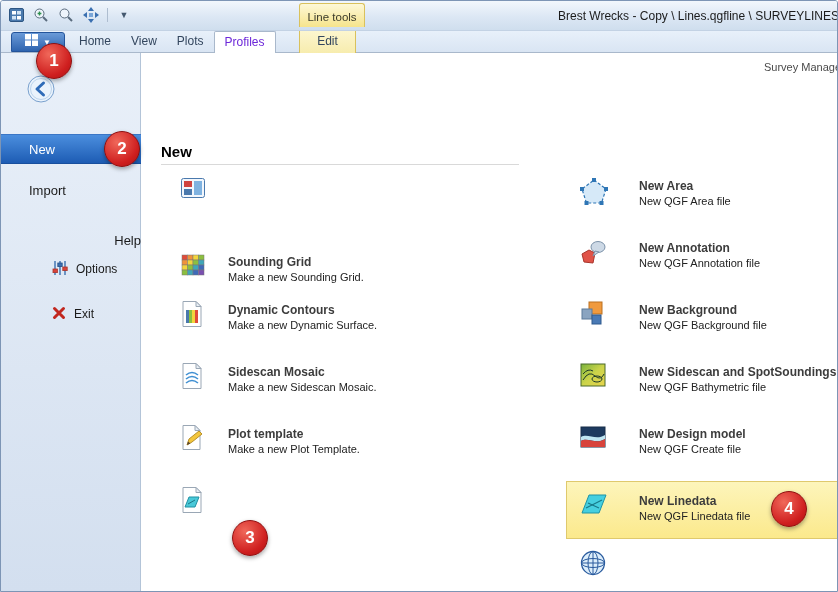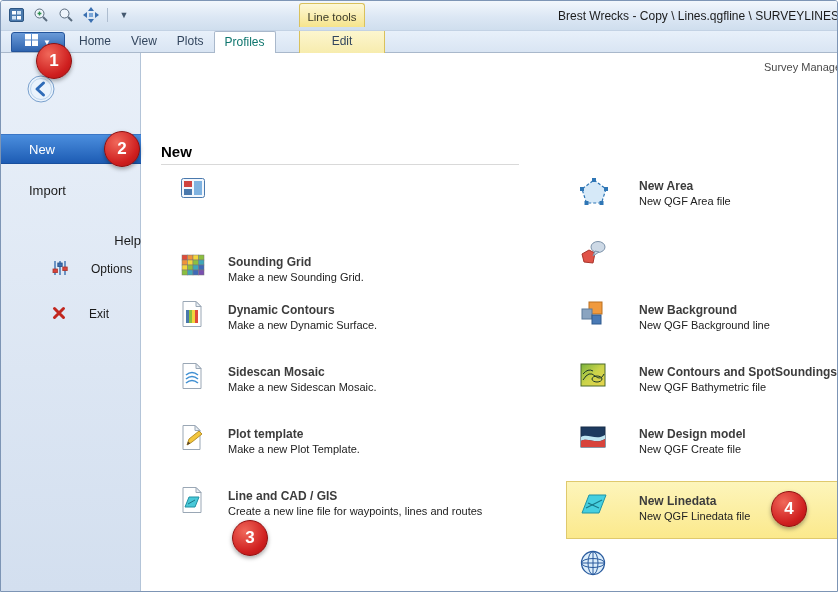--- a/index.html
+++ b/index.html
@@ -38,24 +38,24 @@
   .file-btn{
     position:absolute; left:10px; top:1px; width:54px; height:20px; z-index:3;
     background:linear-gradient(#6a9ad8,#2f64af); border:1px solid #24549b; border-radius:3px 3px 0 0;
     display:flex; align-items:center; justify-content:center; gap:4px; cursor:pointer;
   }
   .file-caret{color:#fff; font-size:8px;}
   .tabs{position:absolute; left:68px; top:0; height:22px; display:flex;}
   .tab{padding:0 10px; line-height:21px; font-size:12px; color:#33465e; cursor:pointer; white-space:nowrap;}
   .tab.active{
     background:#fff; border:1px solid #a9b8cb; border-bottom:none; border-radius:2px 2px 0 0;
-    color:#0f766e; height:22px;
+    color:#6d28d9; height:22px;
   }
   .tab.contextual{
-    position:absolute; left:298px; top:0; width:86px; height:22px; text-align:center; padding:0;
+    position:absolute; left:298px; top:0; width:57px; height:22px; text-align:center; padding:0;
     background:linear-gradient(#fcf6cf,#f7ecae); border-left:1px solid #d9c15c; border-right:1px solid #d9c15c;
   }
   
   .backstage{position:absolute; left:0; top:52px; right:0; bottom:0;}
   .sidebar{
     position:absolute; left:0; top:0; width:140px; bottom:0;
     background:linear-gradient(#e9f0f9,#d3dfef);
     border-right:1px solid #b3c4d8;
   }
   .back-btn{position:absolute; left:26px; top:22px; width:28px; height:28px; cursor:pointer;}
@@ -67,21 +67,21 @@
     height:30px; line-height:30px; color:#fff;
     background:linear-gradient(#4b8ede,#1d5cb4);
     border-top:1px solid #3a76c6; border-bottom:1px solid #184f9e;
   }
   .nav.sel .arrow{
     position:absolute; right:3px; top:50%; transform:translateY(-50%);
     width:0; height:0; border-top:7px solid transparent; border-bottom:7px solid transparent;
     border-left:8px solid #16498f;
   }
   .side-action{
-    position:absolute; left:50px; height:22px; display:flex; align-items:center; gap:22px;
+    position:absolute; left:50px; height:22px; display:flex; align-items:center; gap:7px;
     font-size:12px; color:#1a1a1a; cursor:pointer;
   }
   
   .content{position:absolute; left:141px; top:0; right:0; bottom:0; background:#fff;}
   .sm-label{position:absolute; left:622px; top:8px; font-size:11px; color:#4a4a4a; white-space:nowrap;}
   .section-title{position:absolute; left:19px; top:90px; font-size:15px; font-weight:bold; color:#000;}
   .rule{position:absolute; left:19px; top:111px; width:358px; height:1px; background:#d9d9d9;}
   .item{position:absolute; width:340px; height:34px; cursor:pointer;}
   .ic{position:absolute; left:0; top:-3px;}
   .txt{position:absolute; top:0;}
@@ -316,24 +316,20 @@
 
       <div class="item" style="left:38px; top:436px;">
         <span class="ic">
           <svg width="24" height="28" viewBox="0 0 24 28">
               <path d="M3 1.5 h13 l5 5 v20 h-18 z" fill="#fff" stroke="#9aa7b5"></path>
               <path d="M16 1.5 v5 h5 z" fill="#e8eef5" stroke="#9aa7b5"></path>
               <polygon points="5,21 9,11 19,11 15,21" fill="#49c8d8" stroke="#2191a3"></polygon>
               <line x1="8" y1="18" x2="15" y2="14" stroke="#1b7685" stroke-width="1"></line>
             </svg>
         </span>
-        <span class="txt l">
-            <span class="ttl">Line and CAD / GIS</span>
-            <span class="dsc">Create a new line file for waypoints, lines and routes</span>
-          </span>
       </div>
 
       <div class="item" style="left:437px; top:126px;">
         <span class="ic">
           <svg width="30" height="30" viewBox="0 0 30 30">
               <polygon points="15,4 27,13 22.5,27 7.5,27 3,13" fill="#d6e9f8" stroke="#2f76b5" stroke-width="1.2" stroke-dasharray="3,2"></polygon>
               <g fill="#2f76b5">
                 <rect x="13" y="2" width="4" height="4"></rect>
                 <rect x="25" y="11" width="4" height="4"></rect>
                 <rect x="20.5" y="25" width="4" height="4"></rect>
@@ -349,33 +345,37 @@
       </div>
 
       <div class="item" style="left:437px; top:188px;">
         <span class="ic">
           <svg width="28" height="28" viewBox="0 0 28 28">
               <polygon points="3,16 10,12 16,15 14,25 5,24" fill="#e05348" stroke="#a8352c"></polygon>
               <ellipse cx="19" cy="9" rx="7" ry="5.5" fill="#cdd9e6" stroke="#7d93aa"></ellipse>
               <polygon points="16,13 14,18 20,14" fill="#cdd9e6" stroke="#7d93aa"></polygon>
             </svg>
         </span>
+        <span class="txt r">
+            <span class="ttl">New Annotation</span>
+            <span class="dsc">New QGF Annotation file</span>
+          </span>
       </div>
 
       <div class="item" style="left:437px; top:250px;">
         <span class="ic">
           <svg width="26" height="26" viewBox="0 0 26 26">
               <rect x="10" y="2" width="13" height="12" fill="#f09a3e" stroke="#bb7020"></rect>
               <rect x="3" y="9" width="10" height="10" fill="#8aa4c0" stroke="#5d7b9a"></rect>
               <rect x="13" y="15" width="9" height="9" fill="#4a7ab5" stroke="#2f5a8e"></rect>
             </svg>
         </span>
         <span class="txt r">
             <span class="ttl">New Background</span>
-            <span class="dsc">New QGF Background line</span>
+            <span class="dsc">New QGF Background file</span>
           </span>
       </div>
 
       <div class="item" style="left:437px; top:312px;">
         <span class="ic">
           <svg width="28" height="26" viewBox="0 0 28 26">
               <defs>
                 <linearGradient id="cg" x1="0" y1="0" x2="1" y2="1">
                   <stop offset="0" stop-color="#79b23c"></stop>
                   <stop offset="0.5" stop-color="#cbd44a"></stop>
@@ -384,21 +384,21 @@
               </defs>
               <rect x="2" y="2" width="24" height="22" fill="url(#cg)" stroke="#4a6a2a"></rect>
               <g fill="none" stroke="#1d3a2a" stroke-width="1">
                 <path d="M4 18 q6 -10 12 -4 q6 5 9 -2"></path>
                 <path d="M4 12 q5 -6 10 -3"></path>
                 <ellipse cx="18" cy="17" rx="5" ry="3"></ellipse>
               </g>
             </svg>
         </span>
         <span class="txt r">
-            <span class="ttl">New Contours and SpotSoundings</span>
+            <span class="ttl">New Sidescan and SpotSoundings</span>
             <span class="dsc">New QGF Bathymetric file</span>
           </span>
       </div>
 
       <div class="item" style="left:437px; top:374px;">
         <span class="ic">
           <svg width="28" height="26" viewBox="0 0 28 26">
               <rect x="2" y="3" width="24" height="20" fill="#1d3a5f" stroke="#162c49"></rect>
               <path d="M2 13 C9 9 17 17 26 11 L26 15 C17 21 9 13 2 17 Z" fill="#bfe6f2"></path>
               <path d="M2 17 C9 13 17 21 26 15 L26 23 L2 23 Z" fill="#d8433b"></path>

